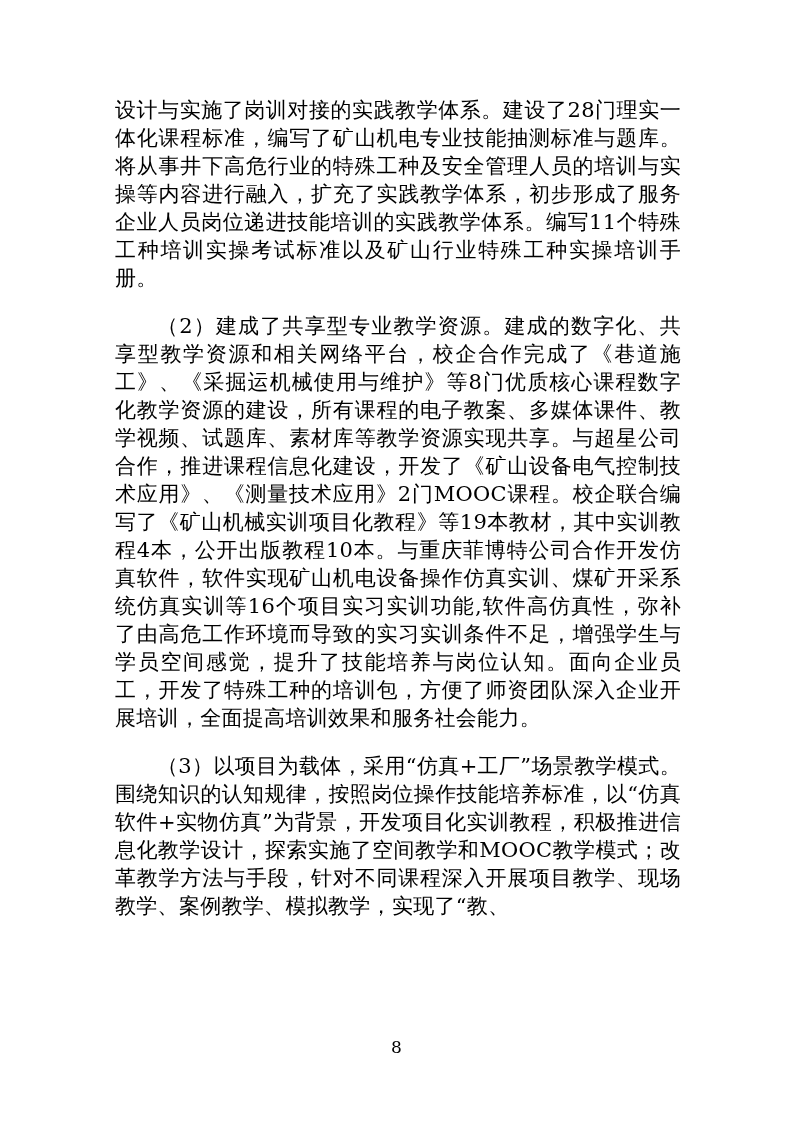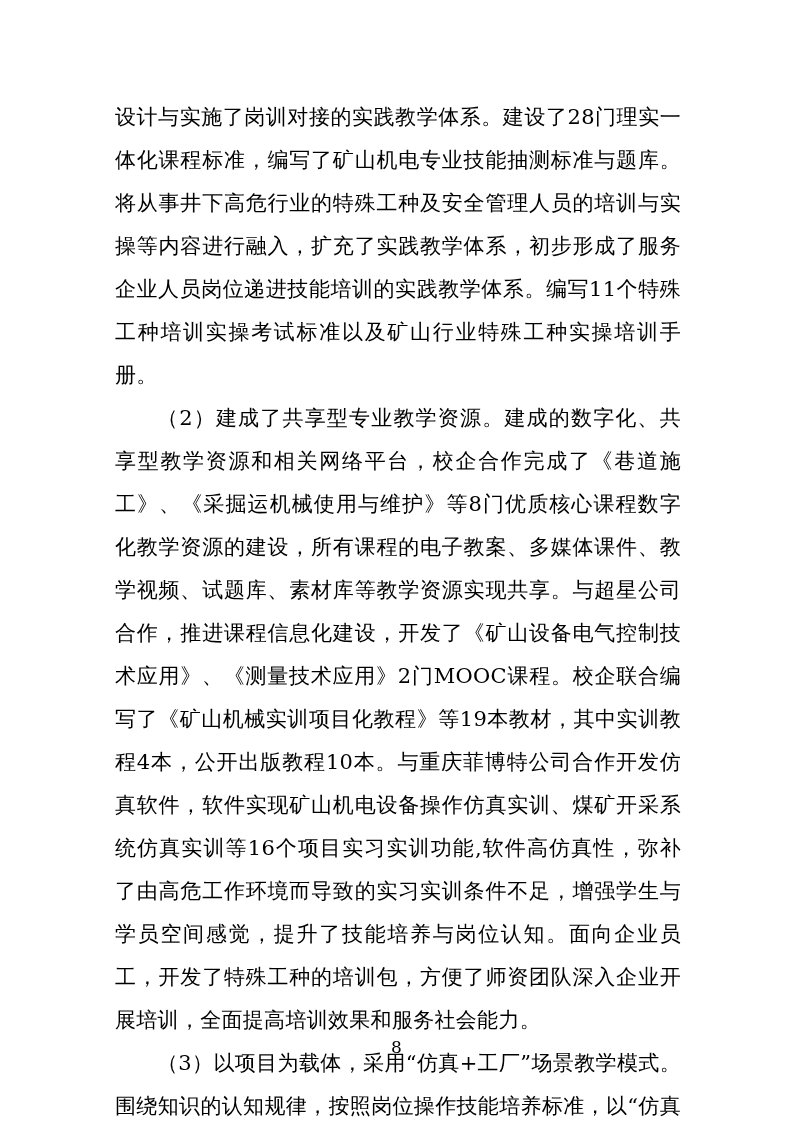--- a/index.html
+++ b/index.html
@@ -19,27 +19,28 @@
   .content {
     position: absolute;
     left: 115px;
     top: 96px;
     width: 566px;
   }
   p.para {
     margin: 0;
     padding: 0;
     font-size: 21px;
-    line-height: 43px;
+    line-height: 28px;
     text-align: justify;
     text-justify: inter-ideograph;
     letter-spacing: 0.3px;
   }
   p.indent {
     text-indent: 2em;
+    margin-top: 20px;
   }
   .footer {
     position: absolute;
     left: 0;
     right: 0;
     top: 1036px;
     text-align: center;
     font-size: 17px;
     line-height: 22px;
     font-family: "DejaVu Serif", serif;

